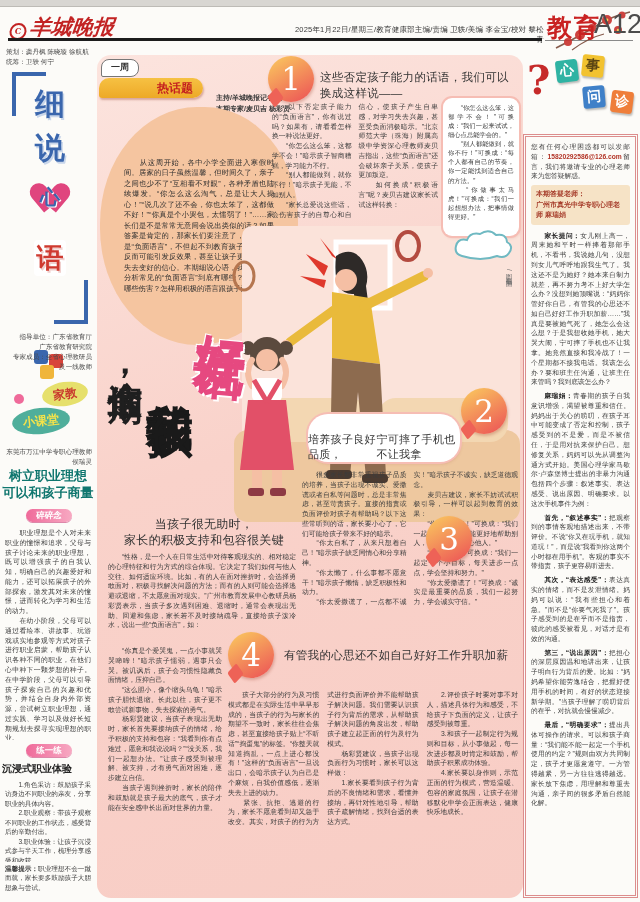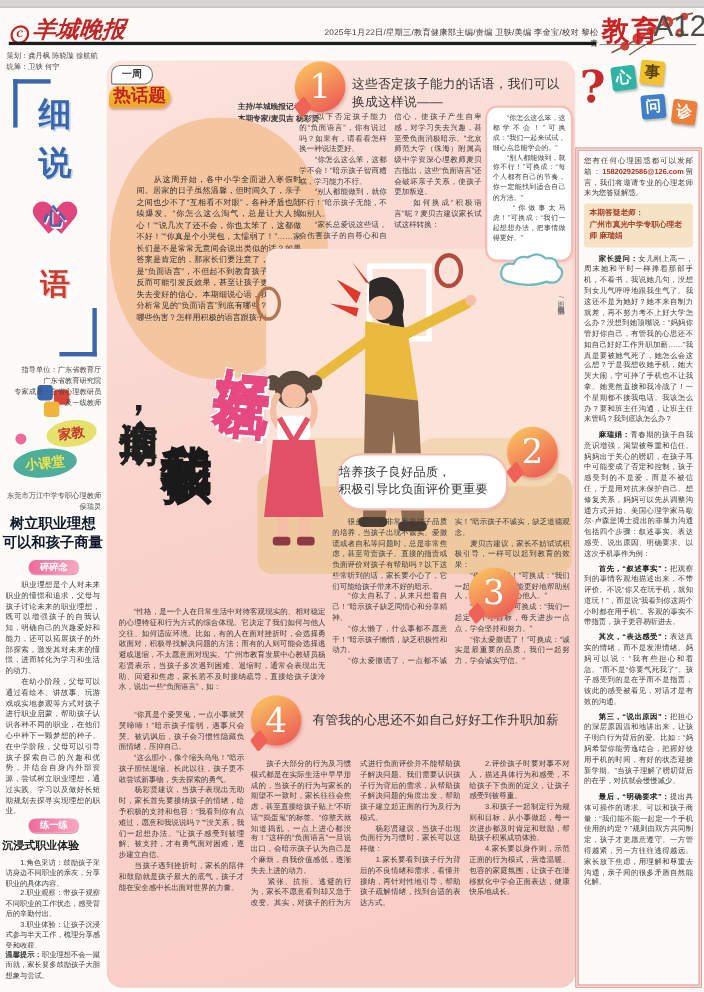--- a/index.html
+++ b/index.html
@@ -30,31 +30,31 @@
   .heart:before,.heart:after{content:"";position:absolute;top:6px;width:18px;height:28px;border-radius:10px 10px 0 0;background:#e0457e;}
   .heart:before{left:3px;transform:rotate(-40deg);}
   .heart:after{right:3px;transform:rotate(40deg);}
   .heart span{position:absolute;left:0;top:8px;width:40px;text-align:center;font-size:20px;font-weight:bold;color:#3a66ad;z-index:2;text-shadow:1px 1px 0 #fff;}
   .puzzle{left:22px;top:278px;width:34px;height:30px;}
   .puzzle i{position:absolute;width:14px;height:14px;border-radius:3px;}
   .guide{left:2px;top:332px;width:90px;text-align:right;}
   .jjkt{left:12px;top:382px;width:76px;height:58px;}
   .bub{position:absolute;border-radius:50%;display:flex;align-items:center;justify-content:center;font-weight:bold;}
   .author{left:2px;top:447px;width:90px;text-align:right;}
-  .lt-title{left:2px;top:468px;width:92px;text-align:center;font-size:13px;font-weight:bold;color:#0f172a;line-height:1.3;}
+  .lt-title{left:2px;top:468px;width:92px;text-align:center;font-size:13px;font-weight:bold;color:#0f766e;line-height:1.3;}
   .tag{width:46px;height:13px;border-radius:7px;background:linear-gradient(90deg,#ef6a9a,#f7a9c2);
        color:#fff;font-size:8.5px;line-height:13px;text-align:center;font-weight:bold;box-shadow:0 1px 0 #d8a;}
   .lt-title2{left:2px;top:762px;width:92px;text-align:left;font-size:10px;font-weight:bold;color:#222;}
   
   .center-bg{left:97px;top:55px;width:426px;height:843px;border-radius:14px;
              background:linear-gradient(160deg,#fce4de 0%,#f9d2ca 45%,#f8cdc5 100%);}
   .badge1{left:101px;top:59px;width:36px;height:16px;background:#fff;border:1px solid #777;border-radius:8px 8px 8px 2px;
           font-size:9px;line-height:15px;text-align:center;color:#333;font-weight:bold;}
   .badge2{left:99px;top:78px;width:56px;height:20px;background:linear-gradient(#f6c143,#eda927);border-radius:10px 10px 10px 3px;
-          font-size:16px;line-height:20px;text-align:center;color:#c41f1f;font-weight:bold;box-shadow:1px 2px 2px rgba(150,60,40,.35);}
+          font-size:12px;line-height:20px;text-align:center;color:#c41f1f;font-weight:bold;box-shadow:1px 2px 2px rgba(150,60,40,.35);padding-left:48px;}
   .hosts{left:188px;top:92px;width:102px;font-size:7px;font-weight:bold;color:#3a3a3a;text-align:right;line-height:1.6;}
   .intro-circle{left:100px;top:107px;width:198px;height:238px;background:#f5c5a0;border-radius:50% 48% 52% 50%;
                 display:flex;align-items:center;justify-content:center;}
   .intro-circle .t{width:150px;font-size:7.3px;color:#2e2e2e;}
   .vert{writing-mode:vertical-rl;}
   .hl-pre{left:101px;top:352px;font-size:35px;font-weight:600;color:#1f1f1f;letter-spacing:3px;}
   .hl-main{left:139px;top:366px;font-size:47px;font-weight:900;color:#1a1a1a;letter-spacing:2px;}
   .hl-accent{left:190px;top:296px;font-size:51px;font-weight:900;color:#e64980;letter-spacing:4px;
              transform:rotate(5deg);text-shadow:2px 2px 0 #fff,-1px -1px 0 #fff;z-index:2;}
   .photo-credit{left:504px;top:268px;font-size:6.5px;color:#6c6c6c;letter-spacing:1px;}
@@ -62,21 +62,21 @@
         color:#fff;font-family:"DejaVu Serif","Liberation Serif",serif;font-size:31px;
         display:flex;align-items:center;justify-content:center;z-index:4;box-shadow:1px 2px 3px rgba(160,60,40,.3);}
   .numc:after{content:"";position:absolute;left:1px;bottom:-2px;width:13px;height:13px;background:#ee6257;
         border-radius:2px;transform:rotate(55deg) skew(12deg);z-index:-1;}
   .sec-title{font-size:11.5px;font-weight:normal;color:#333;letter-spacing:.3px;line-height:1.35;}
   .cols2{column-count:2;column-gap:7px;}
   .cols3{column-count:3;column-gap:8px;}
   .qbubble{background:#fff;border-radius:9px;box-shadow:0 0 0 2px #f6bdb4,1px 2px 3px rgba(180,90,80,.25);padding:5px 5px;}
   .qbubble:before{content:"";position:absolute;left:-4px;top:16px;width:9px;height:9px;background:#fff;transform:rotate(45deg);box-shadow:-2px 2px 0 0 #f6bdb4;}
   .bubble2{background:#fff;border-radius:20px;box-shadow:0 0 0 2px #f6bdb4,1px 2px 3px rgba(180,90,80,.25);
-           display:flex;flex-direction:column;align-items:flex-start;justify-content:center;z-index:3;}
+           display:flex;flex-direction:row;align-items:flex-end;justify-content:center;z-index:3;}
   
   .qmark{left:527px;top:56px;font-family:"DejaVu Serif",serif;font-size:40px;font-weight:bold;color:#c62a2a;z-index:3;}
   .tile{position:absolute;width:22px;height:22px;border-radius:3px;color:#fff;font-weight:bold;font-size:14px;
         display:flex;align-items:center;justify-content:center;box-shadow:1px 2px 2px rgba(0,0,0,.25);z-index:3;}
   .rframe{left:523px;top:134px;width:113px;height:762px;border:1px solid #dc8d8d;}
   .rframe-in{position:absolute;left:1px;top:1px;right:1px;bottom:1px;border:1px solid #dc8d8d;padding:5px 5px;overflow:hidden;}
   .rt{font-size:6.7px;line-height:1.46;text-align:justify;color:#3c3c3c;margin:0 0 4px 0;}
   .rt .lead{font-weight:bold;color:#222;}
   .teacher-box{background:#f6e3c6;border-radius:3px;padding:4px 5px;margin:4px 0 6px 0;
                font-size:7px;line-height:1.5;color:#a8402e;font-weight:bold;}
@@ -234,31 +234,33 @@
 　　“别人都能做到，就你不行！”可换成：“每个人都有自己的节奏，你一定能找到适合自己的方法。”
 　　“你做事太马虎！”可换成：“我们一起想想办法，把事情做得更好。”</div>
   </div>
   <svg class="abs" style="left:452px;top:230px;" width="62" height="34" viewBox="0 0 62 34">
     <path d="M10,26 q-8,-2 -6,-10 q2,-8 11,-6 q3,-8 13,-6 q9,-6 16,1 q10,-2 11,7 q7,4 2,11 q-4,6 -12,3 q-16,6 -35,0z" fill="#ffffff" stroke="#6fb9c2" stroke-width="2"></path>
   </svg>
 
   <div class="abs numc" style="left:461px;top:388px;">2</div>
   <div class="abs bubble2" style="left:308px;top:414px;width:152px;height:48px;">
     <div class="sec-title" style="font-size:11px;">培养孩子良好品质，</div>
-    <div class="sec-title" style="font-size:11px;">积极引导比负面评价更重要</div>
+    <div class="sec-title" style="font-size:11px;">宁可摔了手机也不让我拿</div>
   </div>
   <div class="abs t cols2" style="left:302px;top:470px;width:216px;height:164px;overflow:hidden;">　　很多家长都非常重视孩子品质的培养，当孩子出现不诚实、爱撒谎或者自私等问题时，总是非常焦虑，甚至苛责孩子。直接的指责或负面评价对孩子有帮助吗？以下这些常听到的话，家长要小心了，它们可能给孩子带来不好的暗示。
 　　“你太自私了，从来只想着自己！”暗示孩子缺乏同情心和分享精神。
 　　“你太懒了，什么事都不愿意干！”暗示孩子懒惰，缺乏积极性和动力。
 　　“你太爱撒谎了，一点都不诚实！”暗示孩子不诚实，缺乏道德观念。
 　　麦贝吉建议，家长不妨试试积极引导，一样可以起到教育的效果：
 　　“你太自私了！”可换成：“我们一起想想，怎样才能更好地帮助别人，学会分享和关心他人。”
 　　“你太懒了！”可换成：“我们一起定一个小目标，每天进步一点点，学会坚持和努力。”
 　　“你太爱撒谎了！”可换成：“诚实是最重要的品质，我们一起努力，学会诚实守信。”</div>
 
+  <div class="abs sec-title" style="left:108px;top:516px;width:192px;text-align:center;font-size:12px;white-space:pre-line;">当孩子很无助时，
+家长的积极支持和包容很关键</div>
   <div class="abs numc" style="left:426px;top:516px;">3</div>
   <div class="abs t" style="left:108px;top:552px;width:188px;height:90px;overflow:hidden;">　　“性格，是一个人在日常生活中对待客观现实的、相对稳定的心理特征和行为方式的综合体现。它决定了我们如何与他人交往、如何适应环境。比如，有的人在面对挫折时，会选择勇敢面对，积极寻找解决问题的方法；而有的人则可能会选择逃避或退缩，不太愿意面对现实。”广州市教育发展中心教研员杨彩贤表示，当孩子多次遇到困难、退缩时，通常会表现出无助、回避和焦虑，家长若不及时接纳疏导，直接给孩子泼冷水，说出一些“负面语言”，如：</div>
   <div class="abs t" style="left:108px;top:646px;width:114px;height:246px;overflow:hidden;">　　“你真是个爱哭鬼，一点小事就哭哭啼啼！”暗示孩子懦弱，遇事只会哭。被讥讽后，孩子会习惯性隐藏负面情绪，压抑自己。
 　　“这么胆小，像个缩头乌龟！”暗示孩子胆怯退缩。长此以往，孩子更不敢尝试新事物，失去探索的勇气。
 　　杨彩贤建议，当孩子表现出无助时，家长首先要接纳孩子的情绪，给予积极的支持和包容：“我看到你有点难过，愿意和我说说吗？”“没关系，我们一起想办法。”让孩子感受到被理解、被支持，才有勇气面对困难，逐步建立自信。
 　　当孩子遇到挫折时，家长的陪伴和鼓励就是孩子最大的底气，孩子才能在安全感中长出面对世界的力量。</div>
 
   <div class="abs numc" style="left:228px;top:632px;">4</div>
   <div class="abs sec-title" style="left:284px;top:648px;width:234px;">有管我的心思还不如自己好好工作升职加薪</div>
   <div class="abs t cols3" style="left:228px;top:690px;width:290px;height:202px;overflow:hidden;">　　孩子大部分的行为及习惯模式都是在实际生活中早早形成的，当孩子的行为与家长的期望不一致时，家长往往会焦虑，甚至直接给孩子贴上“不听话”“捣蛋鬼”的标签。“你整天就知道捣乱，一点上进心都没有！”这样的“负面语言”一旦说出口，会暗示孩子认为自己是个麻烦，自我价值感低，逐渐失去上进的动力。

